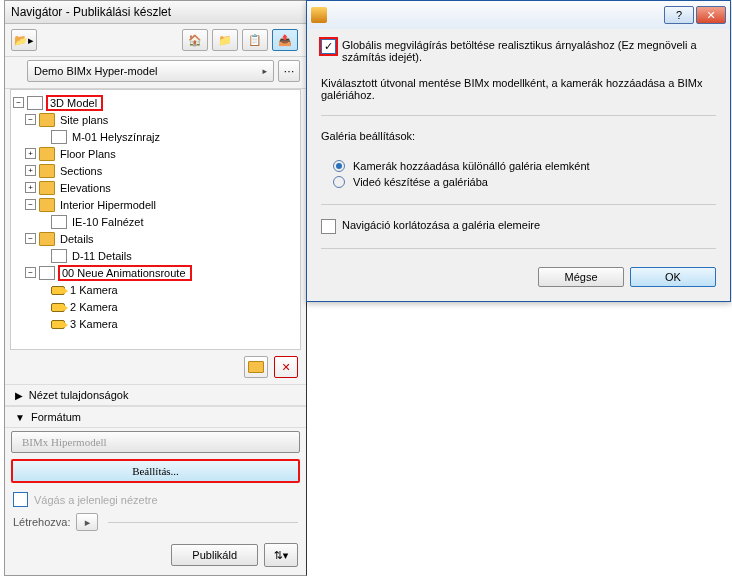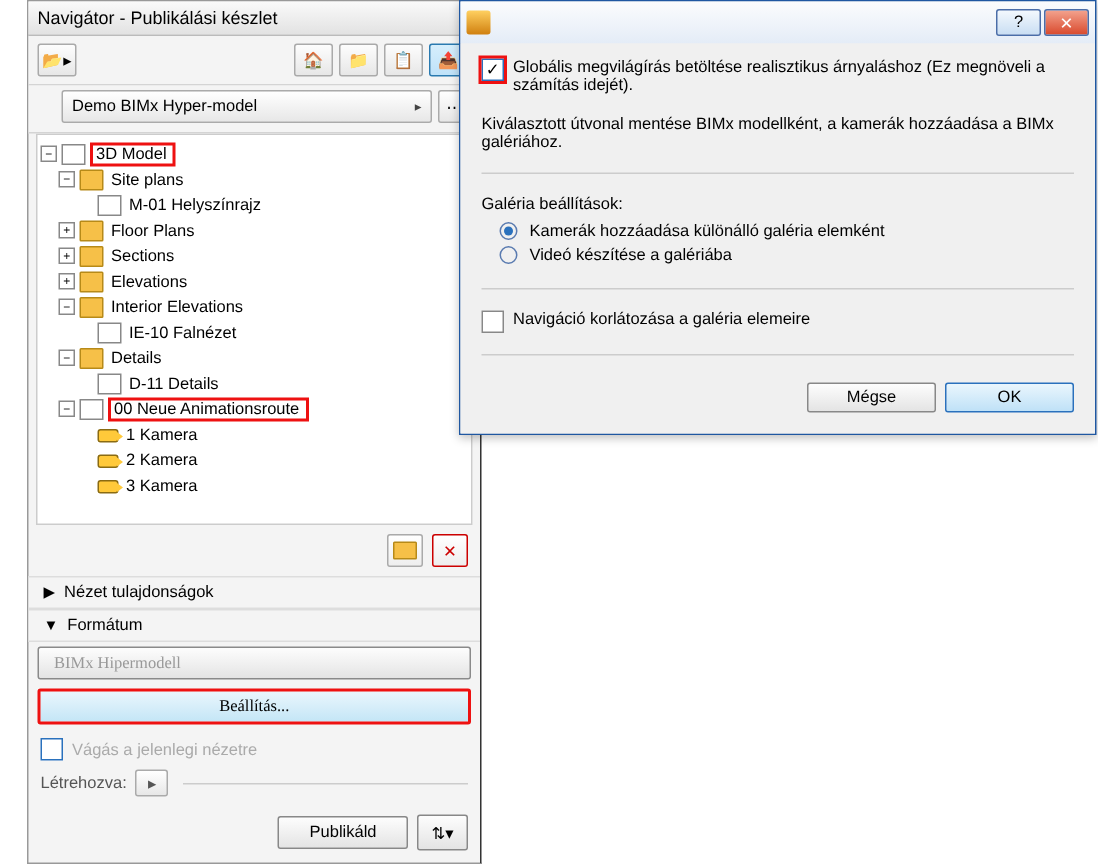--- a/index.html
+++ b/index.html
@@ -1,19 +1,19 @@
 <!DOCTYPE html>
 <html><head>
 <meta charset="utf-8">
 <style>
   * { box-sizing: border-box; margin: 0; padding: 0; font-family: "Segoe UI", Tahoma, sans-serif; font-size: 11px; }
   body { background: #fff; width: 732px; height: 576px; position: relative; }
 
   
-  .nav-panel { position: absolute; left: 18px; top: 0; width: 303px; height: 576px; border: 1px solid #999; border-right: 1px solid #333; background: #f4f4f4; display: flex; flex-direction: column; }
+  .nav-panel { position: absolute; left: 4px; top: 0; width: 303px; height: 576px; border: 1px solid #999; border-right: 1px solid #333; background: #f4f4f4; display: flex; flex-direction: column; }
   .nav-title { background: linear-gradient(#fafafa,#e2e2e2); padding: 4px 6px; border-bottom: 1px solid #bbb; font-size: 12px; }
   .nav-toolbar { display: flex; align-items: center; padding: 5px 6px; gap:2px; background:#f4f4f4; border-bottom:1px solid #d4d4d4;}
   .tb-btn { width: 26px; height: 22px; border:1px solid #aaa; border-radius:2px; background: linear-gradient(#fdfdfd,#e7e7e7); display:flex; align-items:center; justify-content:center; cursor:pointer; margin-right:2px;}
   .tb-btn.active { border-color:#2a7ab0; background:linear-gradient(#d6eefc,#bfe2f9); }
   .tb-sep { flex:1; }
   .dd-row { display:flex; padding:3px 6px 6px; gap:4px; background:#f4f4f4; border-bottom:1px solid #d4d4d4;}
   .dd { flex:1; border:1px solid #aaa; border-radius:2px; background:linear-gradient(#fff,#e7e7e7); padding:3px 6px; display:flex; align-items:center; justify-content:space-between;margin-left:16px;}
   .dd-arrow { font-size:9px; color:#444; }
   .sq-btn { width:22px; height:22px; border:1px solid #aaa; border-radius:2px; background:linear-gradient(#fff,#e7e7e7); display:flex; align-items:center; justify-content:center; }
 
@@ -53,21 +53,21 @@
   .dlg-title-white{ background:linear-gradient(#fbfcfd,#e4ecf7); color:#000; }
   .dlg-icon { width:16px; height:16px; background:linear-gradient(#ffd060,#d08010); border-radius:2px;}
   .win-btns { margin-left:auto; display:flex; gap:0;}
   .win-btn { width:30px; height:18px; border:1px solid #4a6da8; border-radius:2px; background:linear-gradient(#f3f8fd,#c9def3); display:flex; align-items:center; justify-content:center; font-size:11px; margin-left:2px;}
   .win-btn.close { background:linear-gradient(#f3a28d,#d94a2e); color:#fff;}
   .dlg-body { padding:10px 14px 14px; display:flex; flex-direction:column; gap:14px; background:#f0f0f0;}
   .chk-row { display:flex; align-items:flex-start; gap:6px;}
   .chk-box { width:15px; height:15px; border:1px solid #2a71bd; background:#fff; flex-shrink:0; display:flex; align-items:center; justify-content:center;}
   .chk-hl { outline:2px solid #e11;}
   .sep-line { border-top:1px solid #ccc; }
-  .group-title { color:#000; margin-bottom:4px;}
+  .group-title { color:#000; margin-bottom:16px;}
   .radio-row{ display:flex; align-items:center; gap:8px; padding:2px 12px;}
   .radio { width:12px; height:12px; border:1px solid #5a7bb0; border-radius:50%; display:inline-flex; align-items:center; justify-content:center;}
   .radio.sel:after{content:""; width:6px; height:6px; border-radius:50%; background:#2a71bd;}
   .dlg-btns{ display:flex; justify-content:flex-end; gap:6px; padding-top:4px;}
   .dlg-btn{ width:86px; padding:3px 0; border:1px solid #888; border-radius:2px; background:linear-gradient(#fdfdfd,#e4e4e4); text-align:center;}
   .dlg-btn.primary{ border:1px solid #2a71bd; background:linear-gradient(#eaf6fd,#bfe1f7);}
 </style>
 </head>
 <body>
 
@@ -126,21 +126,21 @@
         <span class="indent" style="width:12px"></span>
         <span class="exp">+</span>
         <span class="tree-icon icon-folder"></span>
         <span class="tree-label">Elevations</span>
       </div>
 
     <div class="tree-node">
         <span class="indent" style="width:12px"></span>
         <span class="exp">−</span>
         <span class="tree-icon icon-folder"></span>
-        <span class="tree-label">Interior Elevations</span>
+        <span class="tree-label">Interior Hipermodell</span>
       </div>
     <div class="tree-node">
         <span class="indent" style="width:38px"></span>
         <span class="tree-icon icon-doc"></span>
         <span class="tree-label">IE-10 Falnézet</span>
       </div>
 
     <div class="tree-node">
         <span class="indent" style="width:12px"></span>
         <span class="exp">−</span>

